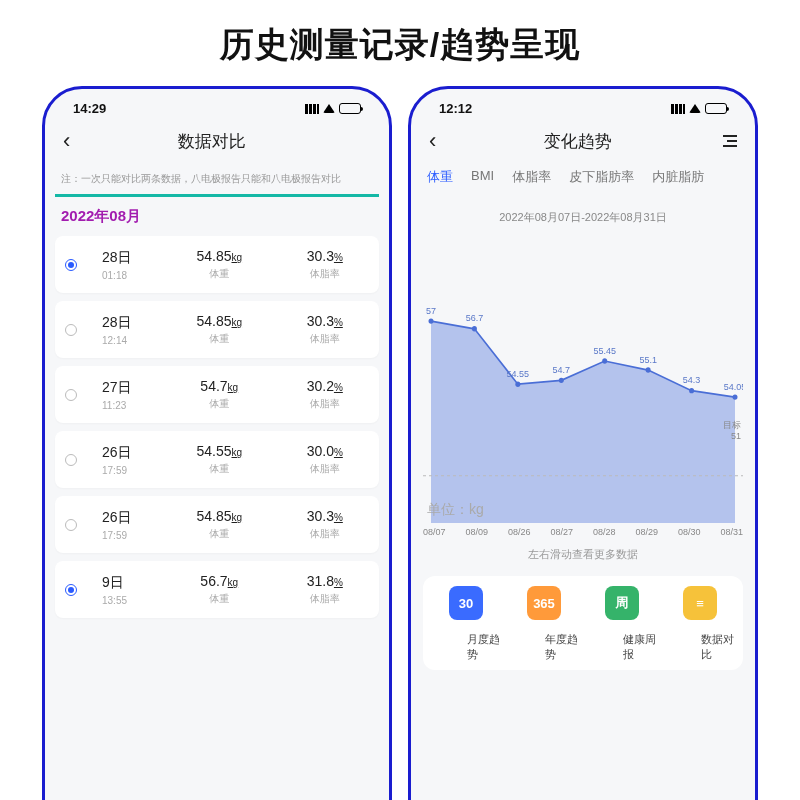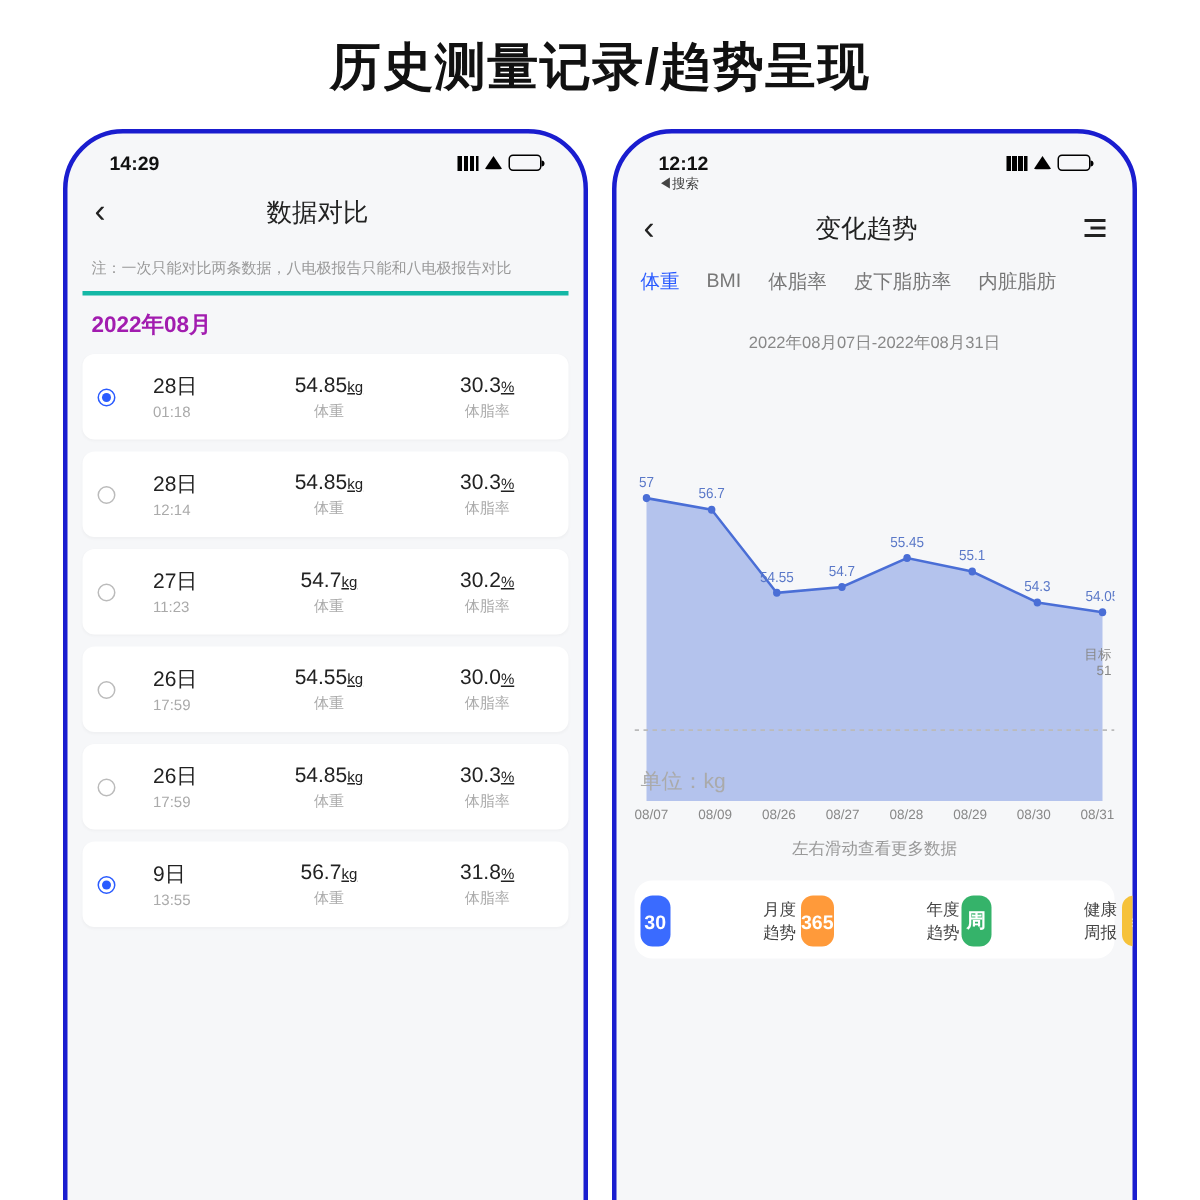--- a/index.html
+++ b/index.html
@@ -47,21 +47,21 @@
 .tab.active::after { content: ""; position: absolute; left: 0; right: 0; bottom: -6px; height: 3px; background: #2a5bff; border-radius: 2px; }
 .date-range { font-size: 11px; color: #888; text-align: center; padding: 24px 0 8px; }
 
 .chart { position: relative; height: 290px; margin: 0 2px; }
 .chart svg { width: 100%; height: 100%; }
 .x-axis { display: flex; justify-content: space-between; font-size: 9px; color: #888; padding: 4px 2px 0; }
 .chart-unit { position: absolute; left: 4px; bottom: 4px; font-size: 14px; color: #aaa; }
 .hint { text-align: center; font-size: 11px; color: #999; padding: 10px 0 14px; }
 
 .bottom-cards { display: flex; justify-content: space-around; background: #fff; border-radius: 12px; padding: 10px 4px 8px; margin: 0 2px; }
-.bcard { display: flex; flex-direction: row; align-items: center; gap: 22px; }
+.bcard { display: flex; flex-direction: column; align-items: center; gap: 12px; }
 .bicon { width: 34px; height: 34px; border-radius: 8px; display: flex; align-items: center; justify-content: center; font-size: 13px; font-weight: 700; color: #fff; }
 .blue { background: #3a6bff; }
 .orange { background: #ff9a3a; }
 .green { background: #35b36a; }
 .yellow { background: #f6c23a; }
 .bcard .lbl { font-size: 11px; color: #444; margin-left: 40px; }
 .target-lbl { position: absolute; right: 2px; font-size: 9px; color: #888; }
 </style>
 </head>
 <body>
@@ -182,21 +182,20 @@
 
   <div class="phone">
     <div class="status-bar">
       <span>12:12</span>
       <div class="status-icons">
         <span class="sig"></span>
         <span class="wifi"></span>
         <span class="batt low"><span class="batt-fill"></span></span>
       </div>
     </div>
-    <div class="search-back">◀搜索</div>
     <div class="nav-bar">
       <span class="nav-back">‹</span>
       <span class="nav-title">变化趋势</span>
       <span class="nav-menu">
           <span></span>
           <span></span>
           <span></span>
         </span>
     </div>
     <div class="tabs" id="tabs">

